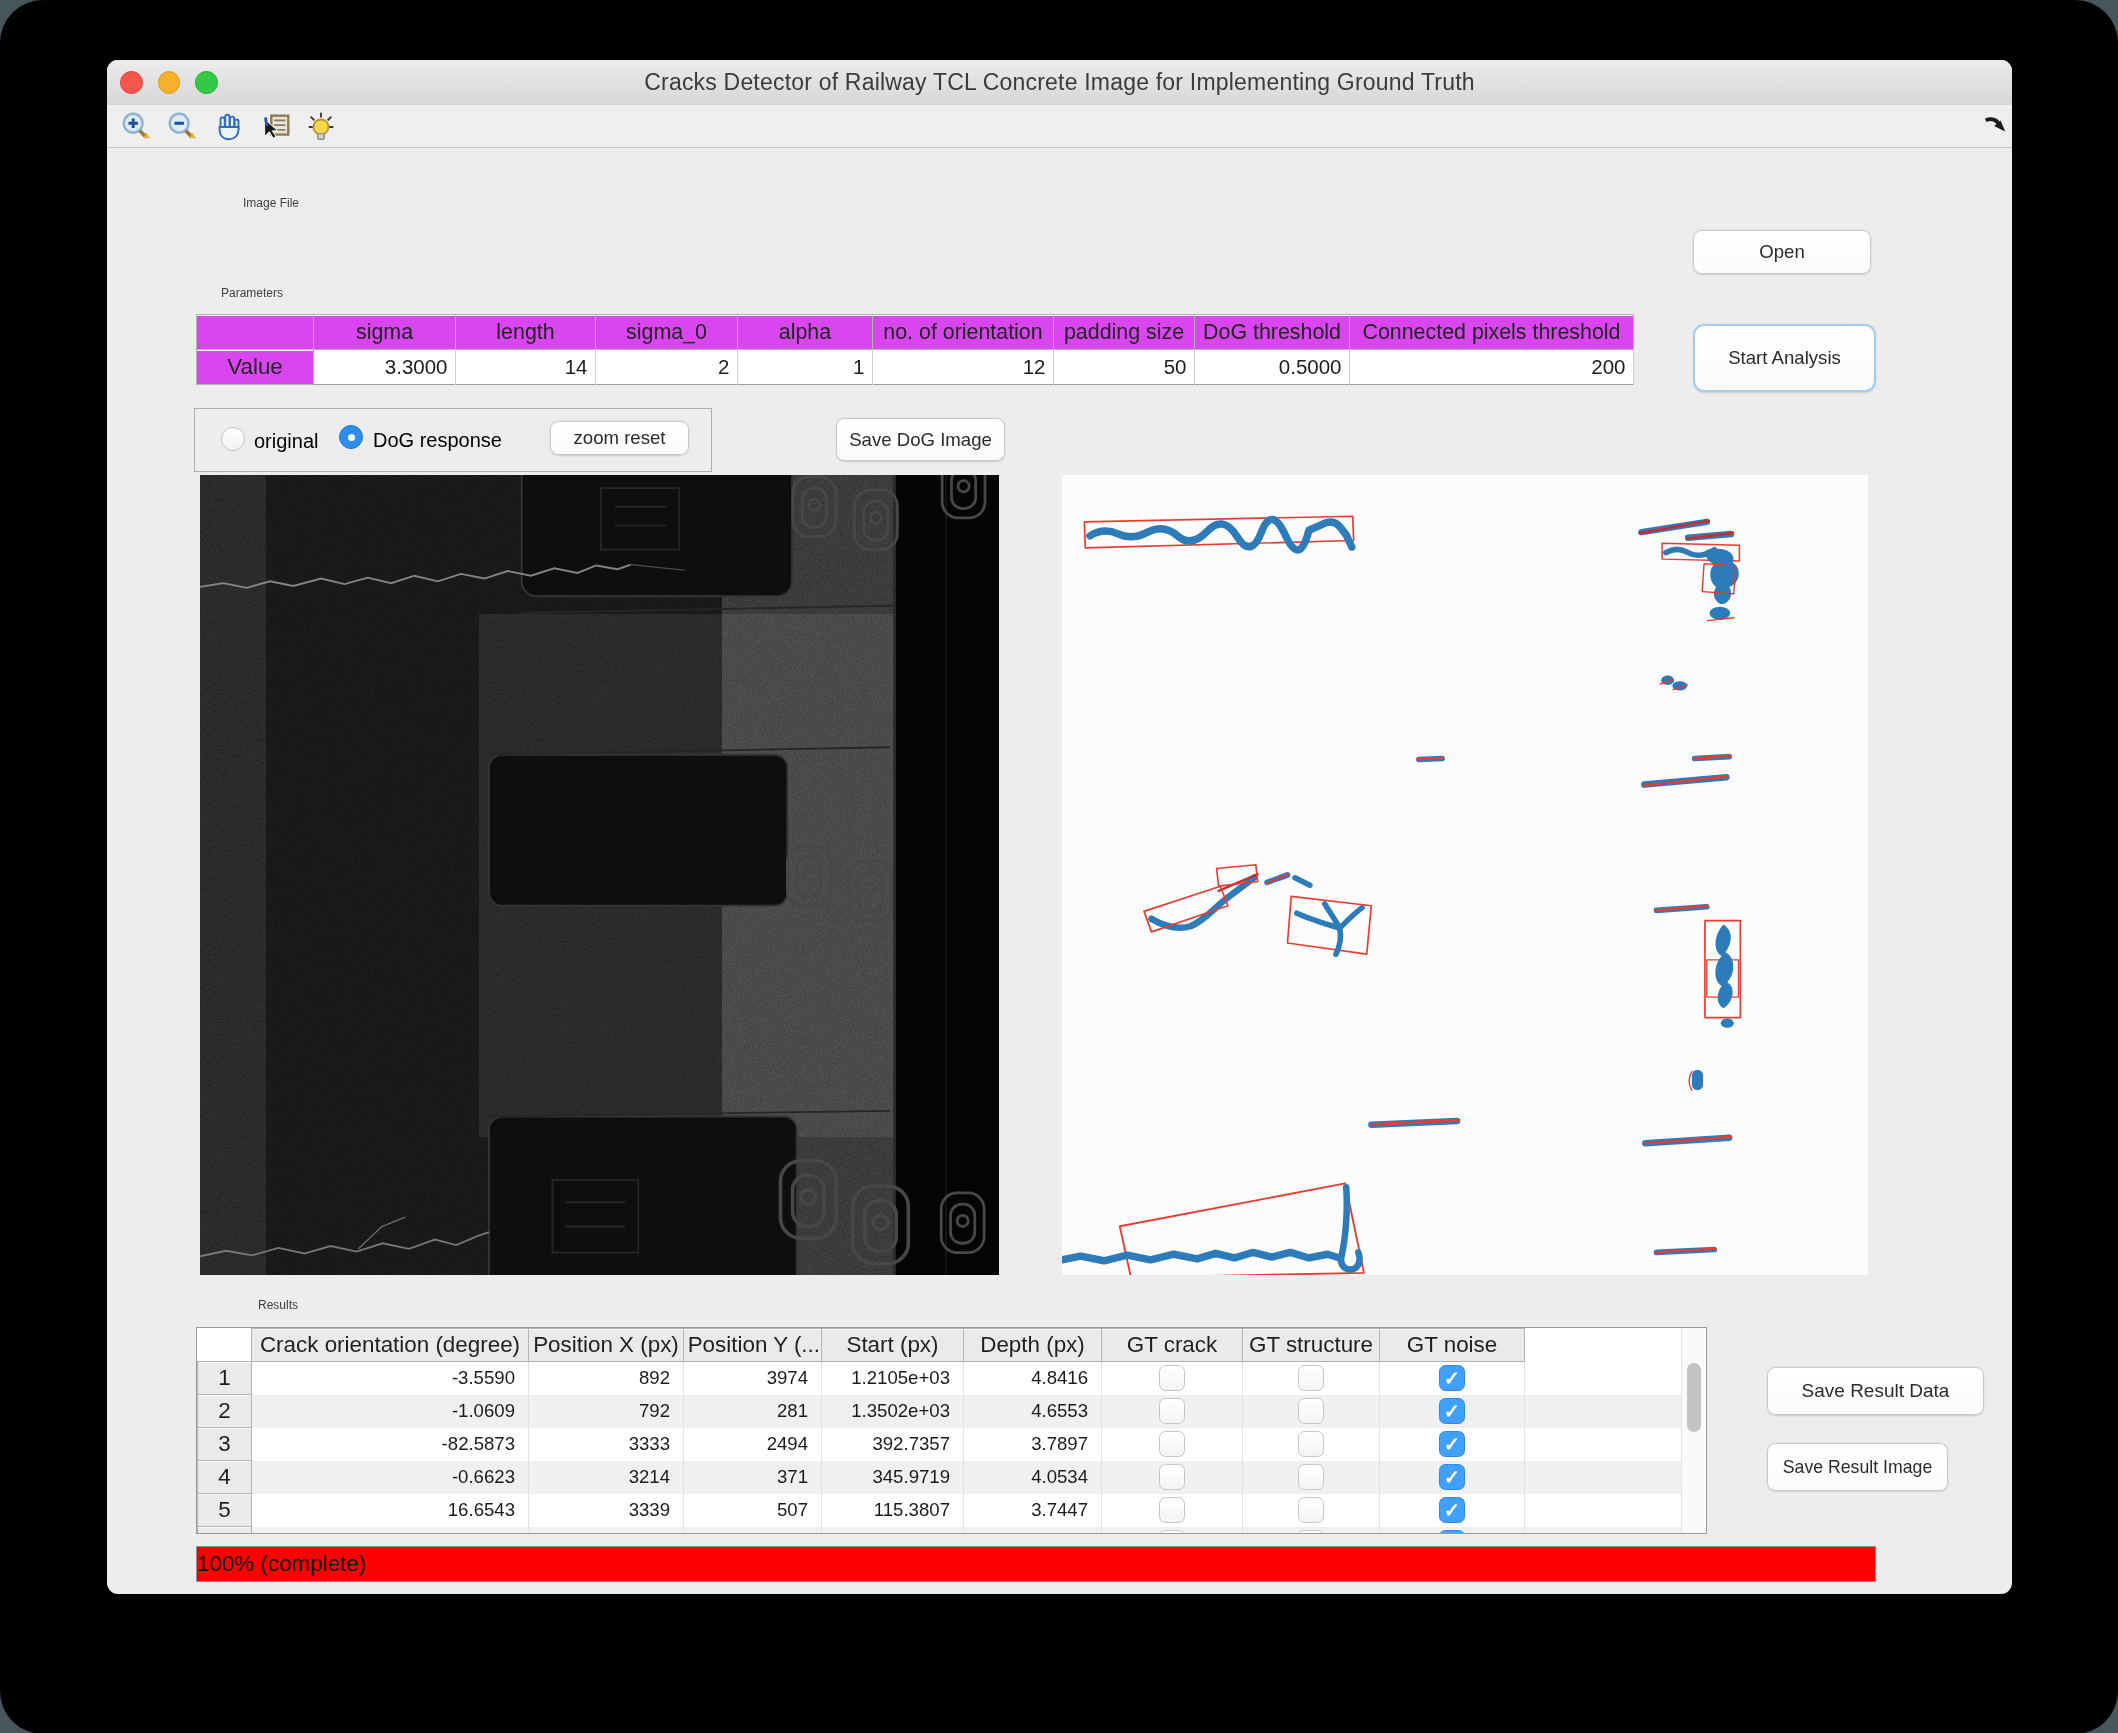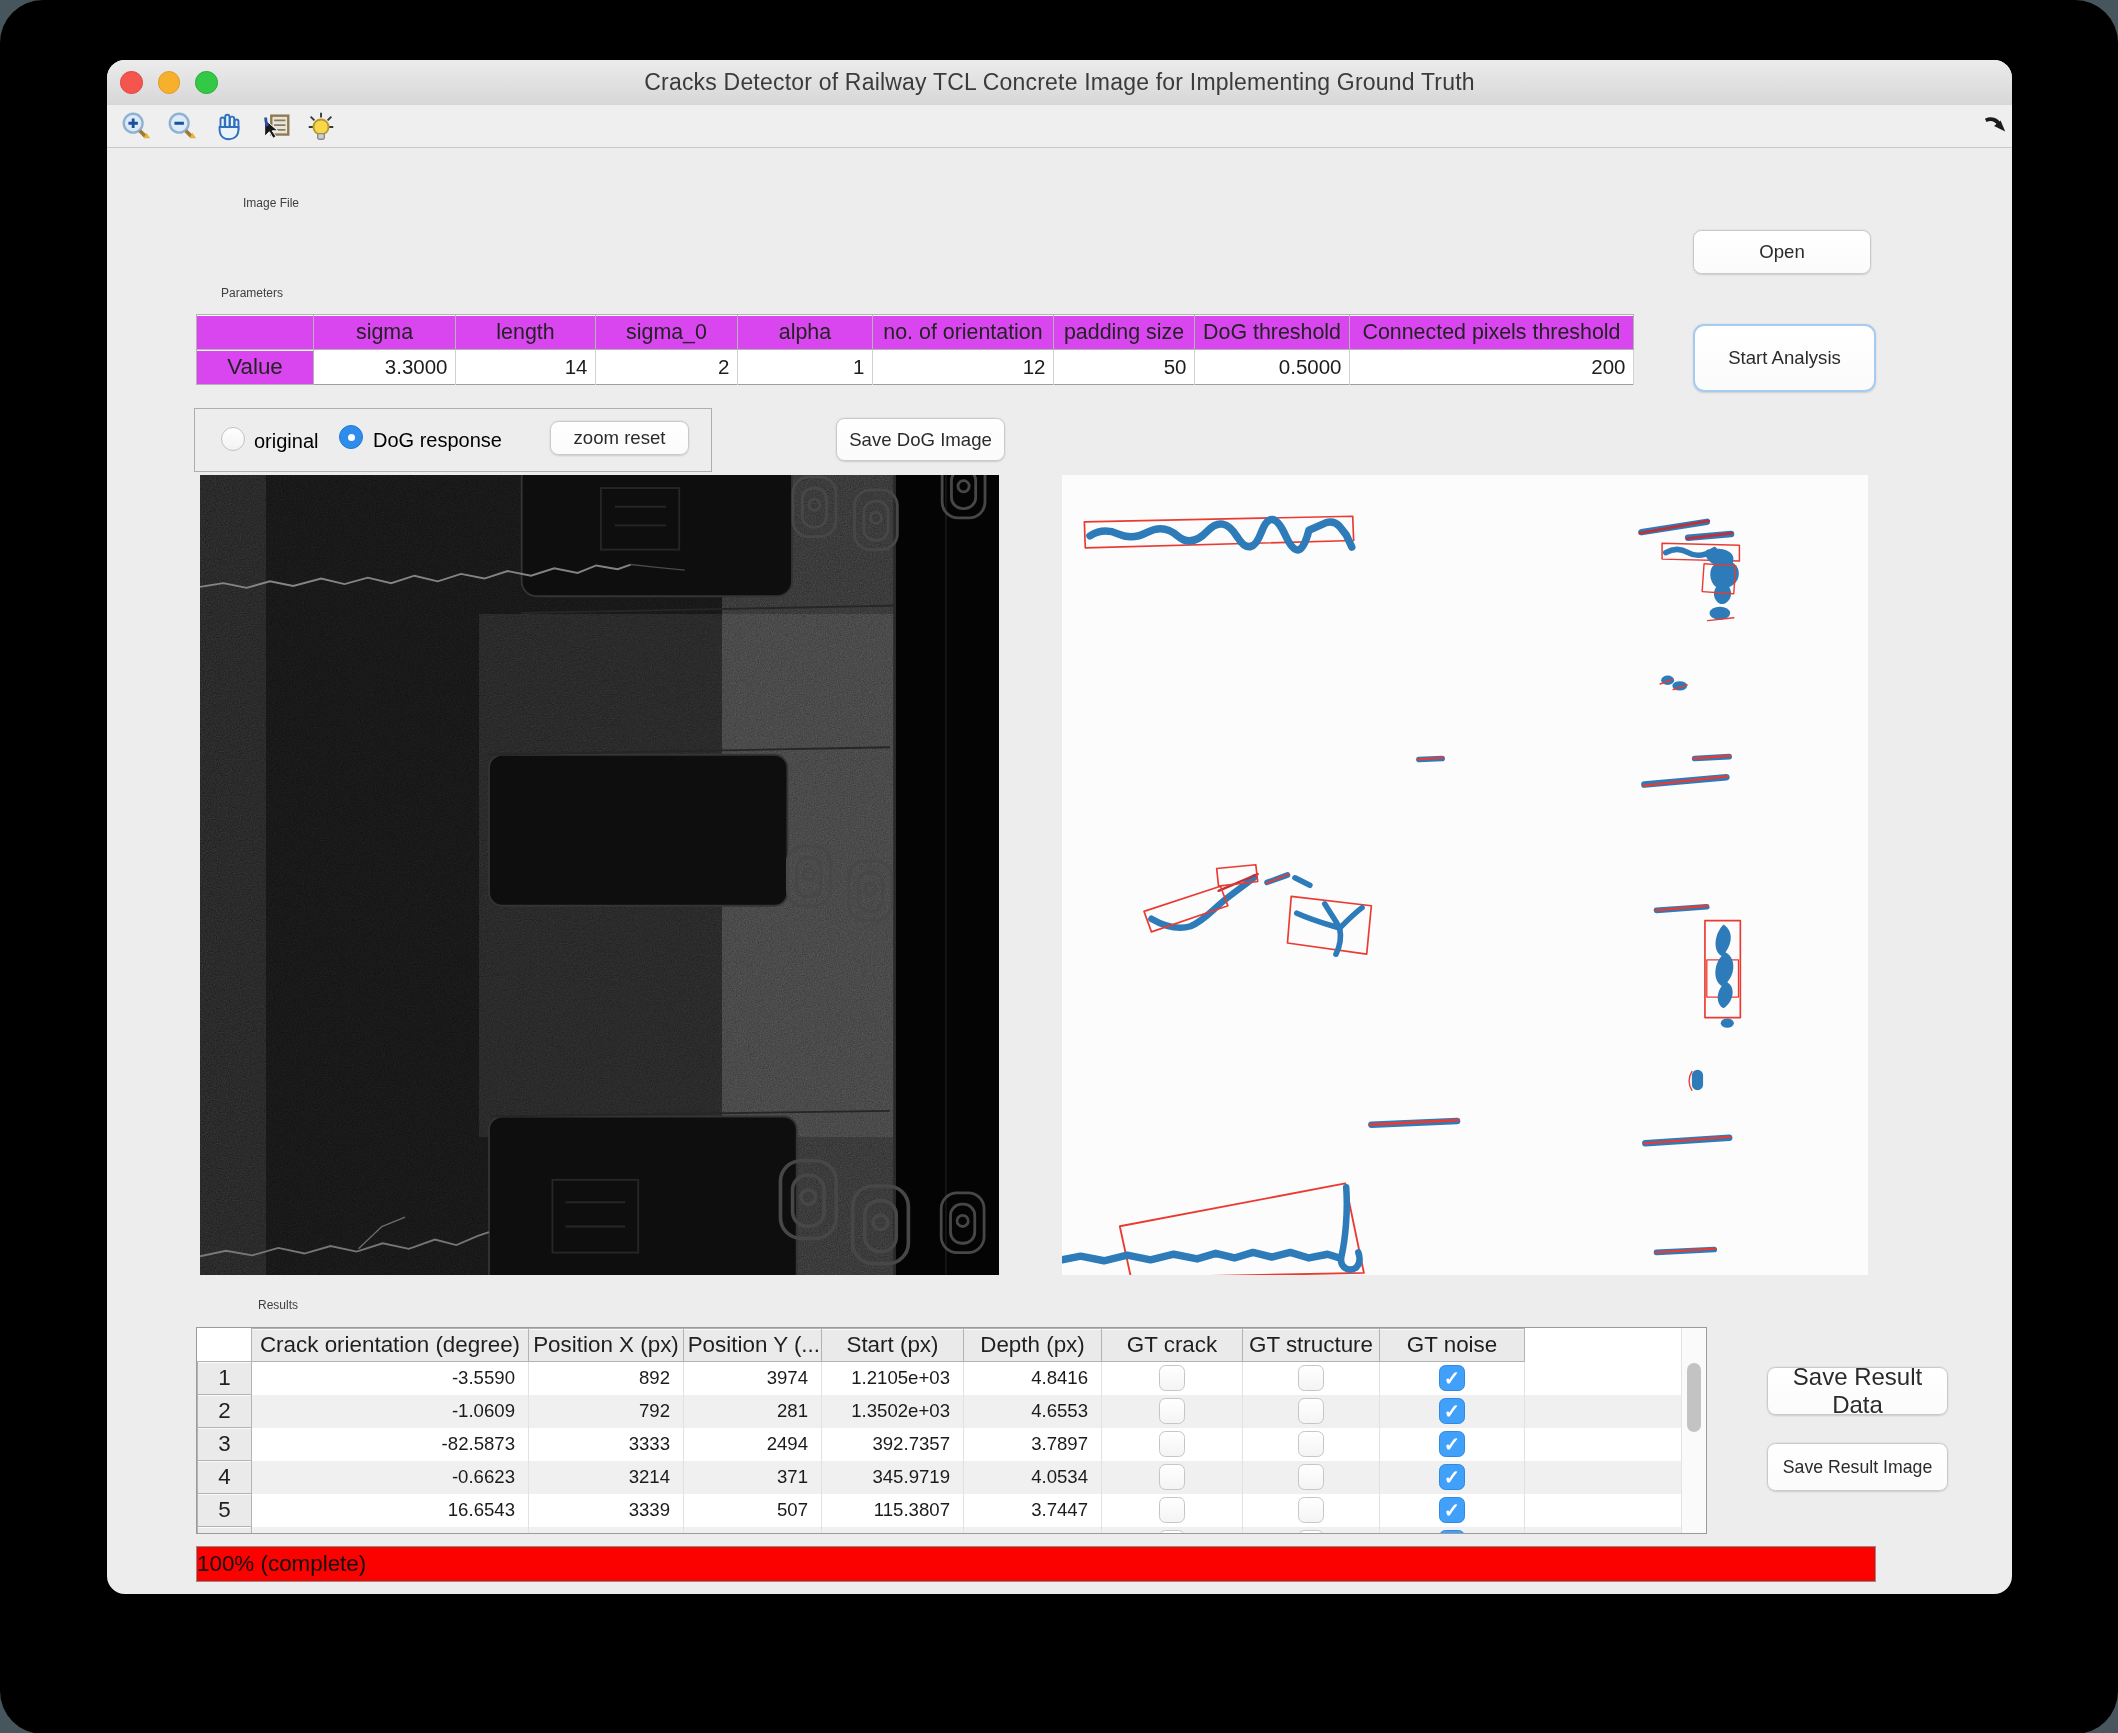--- a/index.html
+++ b/index.html
@@ -5,21 +5,21 @@
   html,body{margin:0;padding:0;}
   body{
     width:2118px;height:1734px;position:relative;overflow:hidden;
     background:#47565d;font-family:"Liberation Sans",sans-serif;
     -webkit-font-smoothing:antialiased;
   }
   .screen{position:absolute;inset:0;background:#000;border-radius:43px;}
   
   .window{
     position:absolute;left:107px;top:60px;width:1905px;height:1534px;
-    background:#ededed;border-radius:18px;overflow:hidden;
+    background:#ededed;border-radius:11px;overflow:hidden;
     box-shadow:0 28px 65px rgba(0,0,0,.7), 0 0 0 0.9px rgba(0,0,0,.35);
   }
   .titlebar{
     position:absolute;left:0;top:0;right:0;height:45px;
     background:linear-gradient(#ececec,#d8d6d8);
     display:flex;align-items:center;justify-content:center;
   }
   .title{font-size:23px;color:#3b3b3b;font-weight:500;letter-spacing:0.2px;}
   .traffic{position:absolute;left:13px;top:0;height:45px;display:flex;align-items:center;gap:15px;}
   .tl{width:20.5px;height:20.5px;border-radius:50%;display:inline-block;}
@@ -453,21 +453,21 @@
         <td class="ck"><span class="cb on"></span></td>
         <td class="fill"></td>
       </tr>
     </tbody>
       </table>
     <div class="vscroll">
       <div class="vthumb"></div>
     </div>
   </div>
 
-  <button class="btn" style="left:1660px;top:1307px;width:181px;height:48px;font-size:24px">Save Result Data</button>
+  <button class="btn" style="left:1660px;top:1307px;width:217px;height:48px;font-size:19px">Save Result Data</button>
   <button class="btn" style="left:1660px;top:1383px;width:181px;height:48px;font-size:17.7px">Save Result Image</button>
 
   <div class="progress">
     <span>100% (complete)</span>
   </div>
 
 </div>
 
 
 </body></html>

